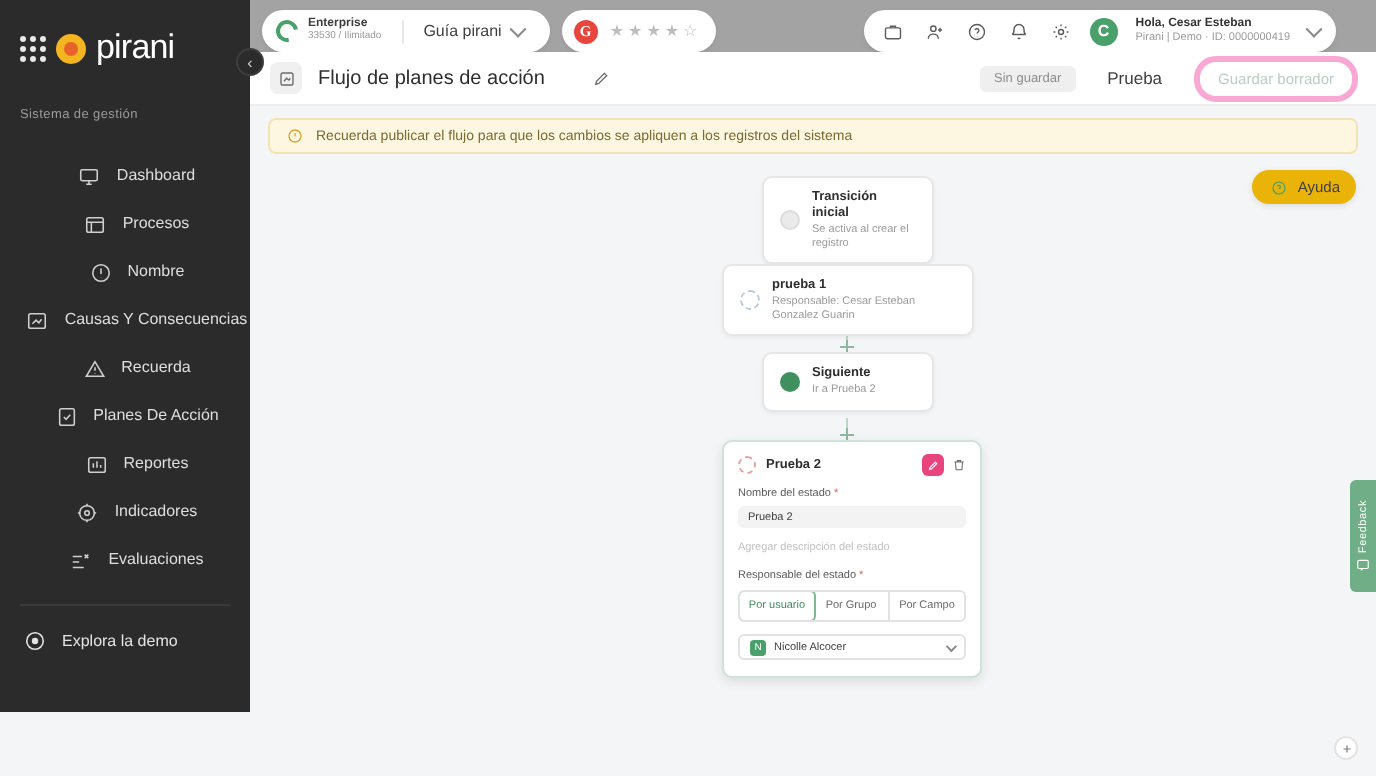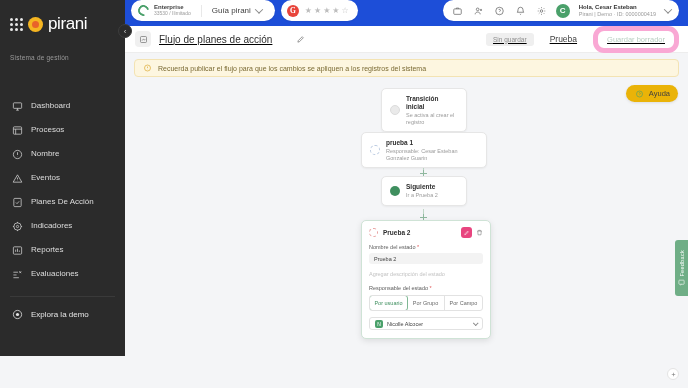--- a/index.html
+++ b/index.html
@@ -36,37 +36,37 @@
     padding: 7px 8px 7px 9px; display:flex; gap:6px; align-items:flex-start; position:relative;
   }
   .orm-item::after{
     content:""; position:absolute; right:-7px; top:0; border-top:16px solid transparent;
     border-bottom:16px solid transparent; border-left:7px solid #f2c94c;
   }
   .orm-ttl { color:#1f1f1f; font-size:8px; font-weight:700; line-height:1.1; }
   .orm-sub { color:#4a4228; font-size:5.5px; line-height:1.25; margin-top:2px; }
   .ico { width:11px; height:11px; flex:0 0 11px; display:block; }
 
-  .nav { margin-top: 28px; display:flex; flex-direction:column; }
+  .nav { margin-top: 10px; display:flex; flex-direction:column;align-items:center; }
   .nav-item {
     display:flex; align-items:center; gap:8px; padding: 6.5px 0 6.5px 12px;
     color:#dedede; font-size:8px;
   }
   .nav-item .ico { stroke:#cfcfcf; }
   .nav-label { line-height:1.25; }
 
   .divider { height:1px; background:#3a3a3a; margin: 10px 10px 0 10px; }
 
   .demo-item { display:flex; align-items:center; gap:8px; padding: 12px 0 10px 12px; color:#e4e4e4; font-size:8px; }
 
   
   .right { flex:1; height:388px; position:relative; background:#f4f5f7; display:flex; flex-direction:column; }
 
   
-  .topbar { height:26px; flex:0 0 26px; display:flex; align-items:flex-start; gap:6px; padding: 0 9px 0 6px; background:#1d4ed8; }
+  .topbar { height:26px; flex:0 0 26px; display:flex; align-items:flex-end; gap:6px; padding: 0 20px 0 6px; background:#a3a3a3; }
   .pill { background:#fff; border-radius:13px; height:21px; display:flex; align-items:center; box-shadow:0 1px 2px rgba(0,0,0,.07); }
   .pill-ent { padding: 0 6px 0 7px; gap:5px; }
   .ent-ring { width:11px; height:11px; border-radius:50%; border:2.5px solid #4aa06a; border-right-color:transparent; transform:rotate(35deg); }
   .ent-txt b { display:block; font-size:6px; color:#3f3f3f; line-height:1.15; }
   .ent-txt span { display:block; font-size:5px; color:#9b9b9b; line-height:1.15; }
   .sep-v { width:1px; height:12px; background:#e8e8e8; margin:0 5px; }
   .guia { font-size:8px; color:#3f3f3f; padding-right:7px; display:flex; align-items:center; gap:5px; }
   .chev { width:6px; height:6px; border-right:1.3px solid #8a8a8a; border-bottom:1.3px solid #8a8a8a; transform:rotate(45deg) translate(-1px,-1px); }
 
   .pill-rate { padding: 0 9px 0 6px; gap:6px; }
@@ -76,29 +76,29 @@
   .star.on { color:#bdbdbd; }
 
   .pill-user { margin-left:auto; padding: 0 8px 0 9px; gap:9px; }
   .hicons { display:flex; gap:10px; align-items:center; }
   .hicons .ico { width:10px; height:10px; stroke:#5c5c5c; }
   .avatar { width:14px; height:14px; border-radius:50%; background:#4aa06a; color:#fff; font-size:8px; line-height:14px; text-align:center; font-weight:700; }
   .u-txt b { display:block; font-size:6px; color:#333; line-height:1.2; }
   .u-txt span { display:block; font-size:5.5px; color:#9b9b9b; line-height:1.2; }
 
   
-  .titlebar { height:27px; flex:0 0 27px; background:#fff; display:flex; align-items:center; padding: 0 9px 0 10px; gap:8px; border-bottom:1px solid #ededed;text-decoration:underline; }
+  .titlebar { height:27px; flex:0 0 27px; background:#fff; display:flex; align-items:center; padding: 0 9px 0 10px; gap:8px; border-bottom:1px solid #ededed; }
   .t-ico { width:16px; height:16px; border-radius:4px; background:#f0f0f0; display:flex; align-items:center; justify-content:center; }
   .t-ico .ico { width:9px; height:9px; stroke:#6b6b6b; }
   .page-title { font-size:10px; color:#2e2e2e; }
   .pencil { width:9px; height:9px; stroke:#6b6b6b; margin-left:16px; }
   .tb-right { margin-left:auto; display:flex; align-items:center; gap:16px; }
   .chip-unsaved { background:#efefef; color:#8d8d8d; font-size:6.5px; padding:3px 7px; border-radius:3px; }
   .lnk-salir { font-size:8.5px; color:#3f3f3f; }
-  .btn-draft { border:5px solid #f9a8d4; color:#b9cfc2; font-size:7.5px; padding:4px 9px; border-radius:11px; background:#fff; }
+  .btn-draft { border:3px solid #f9a8d4; color:#b9cfc2; font-size:7.5px; padding:4px 9px; border-radius:11px; background:#fff; }
 
   
   .warn { margin: 6px 9px 0 9px; background:#fdf6e0; border:1px solid #f3e3b3; border-radius:4px; height:18px; display:flex; align-items:center; gap:5px; padding: 0 7px; }
   .warn .ico { width:8px; height:8px; stroke:#d9a62c; }
   .warn-txt { font-size:7px; color:#7a6a33; }
 
   
   .canvas { flex:1; position:relative; overflow:hidden; }
   .ayuda { position:absolute; right:10px; top:8px; background:#eab308; border-radius:11px; padding:4px 8px; display:flex; align-items:center; gap:4px; box-shadow:0 1px 3px rgba(0,0,0,.1); }
   .ayuda .ico { width:8px; height:8px; stroke:#4aa06a; }
@@ -194,46 +194,53 @@
       </div>
       <div class="nav-item">
         <svg class="ico" viewBox="0 0 24 24" fill="none" stroke-width="1.7">
             <circle cx="12" cy="12" r="9"></circle>
             <path d="M12 7v6M12 16.5v.5"></path>
           </svg>
         <span class="nav-label">Nombre</span>
       </div>
       <div class="nav-item">
         <svg class="ico" viewBox="0 0 24 24" fill="none" stroke-width="1.7">
+            <rect x="3" y="4" width="18" height="16" rx="2"></rect>
+            <path d="M7 15l4-4 3 3 3-4"></path>
+          </svg>
+        <span class="nav-label">Causas Y Consecuencias</span>
+      </div>
+      <div class="nav-item">
+        <svg class="ico" viewBox="0 0 24 24" fill="none" stroke-width="1.7">
             <path d="M12 4L2.5 20h19L12 4z"></path>
             <path d="M12 10v4M12 17v.5"></path>
           </svg>
-        <span class="nav-label">Eventos</span>
+        <span class="nav-label">Recuerda</span>
       </div>
       <div class="nav-item">
         <svg class="ico" viewBox="0 0 24 24" fill="none" stroke-width="1.7">
             <rect x="4" y="3" width="16" height="18" rx="2"></rect>
             <path d="M8.5 12l2.5 2.5 4.5-5"></path>
           </svg>
         <span class="nav-label">Planes De Acción</span>
+      </div>
+      <div class="nav-item">
+        <svg class="ico" viewBox="0 0 24 24" fill="none" stroke-width="1.7">
+            <rect x="3" y="4" width="18" height="16" rx="2"></rect>
+            <path d="M8 15V10M12 15V8M16 15v-3"></path>
+          </svg>
+        <span class="nav-label">Reportes</span>
       </div>
       <div class="nav-item">
         <svg class="ico" viewBox="0 0 24 24" fill="none" stroke-width="1.7">
             <circle cx="12" cy="12" r="8"></circle>
             <circle cx="12" cy="12" r="2.5"></circle>
             <path d="M12 2v2.5M12 19.5V22M2 12h2.5M19.5 12H22"></path>
           </svg>
         <span class="nav-label">Indicadores</span>
-      </div>
-      <div class="nav-item">
-        <svg class="ico" viewBox="0 0 24 24" fill="none" stroke-width="1.7">
-            <rect x="3" y="4" width="18" height="16" rx="2"></rect>
-            <path d="M8 15V10M12 15V8M16 15v-3"></path>
-          </svg>
-        <span class="nav-label">Reportes</span>
       </div>
       <div class="nav-item">
         <svg class="ico" viewBox="0 0 24 24" fill="none" stroke-width="1.7">
             <path d="M3 7h10M3 13h7M3 19h12"></path>
             <path d="M16 5l4 4M20 5l-4 4"></path>
           </svg>
         <span class="nav-label">Evaluaciones</span>
       </div>
     </nav>
 

